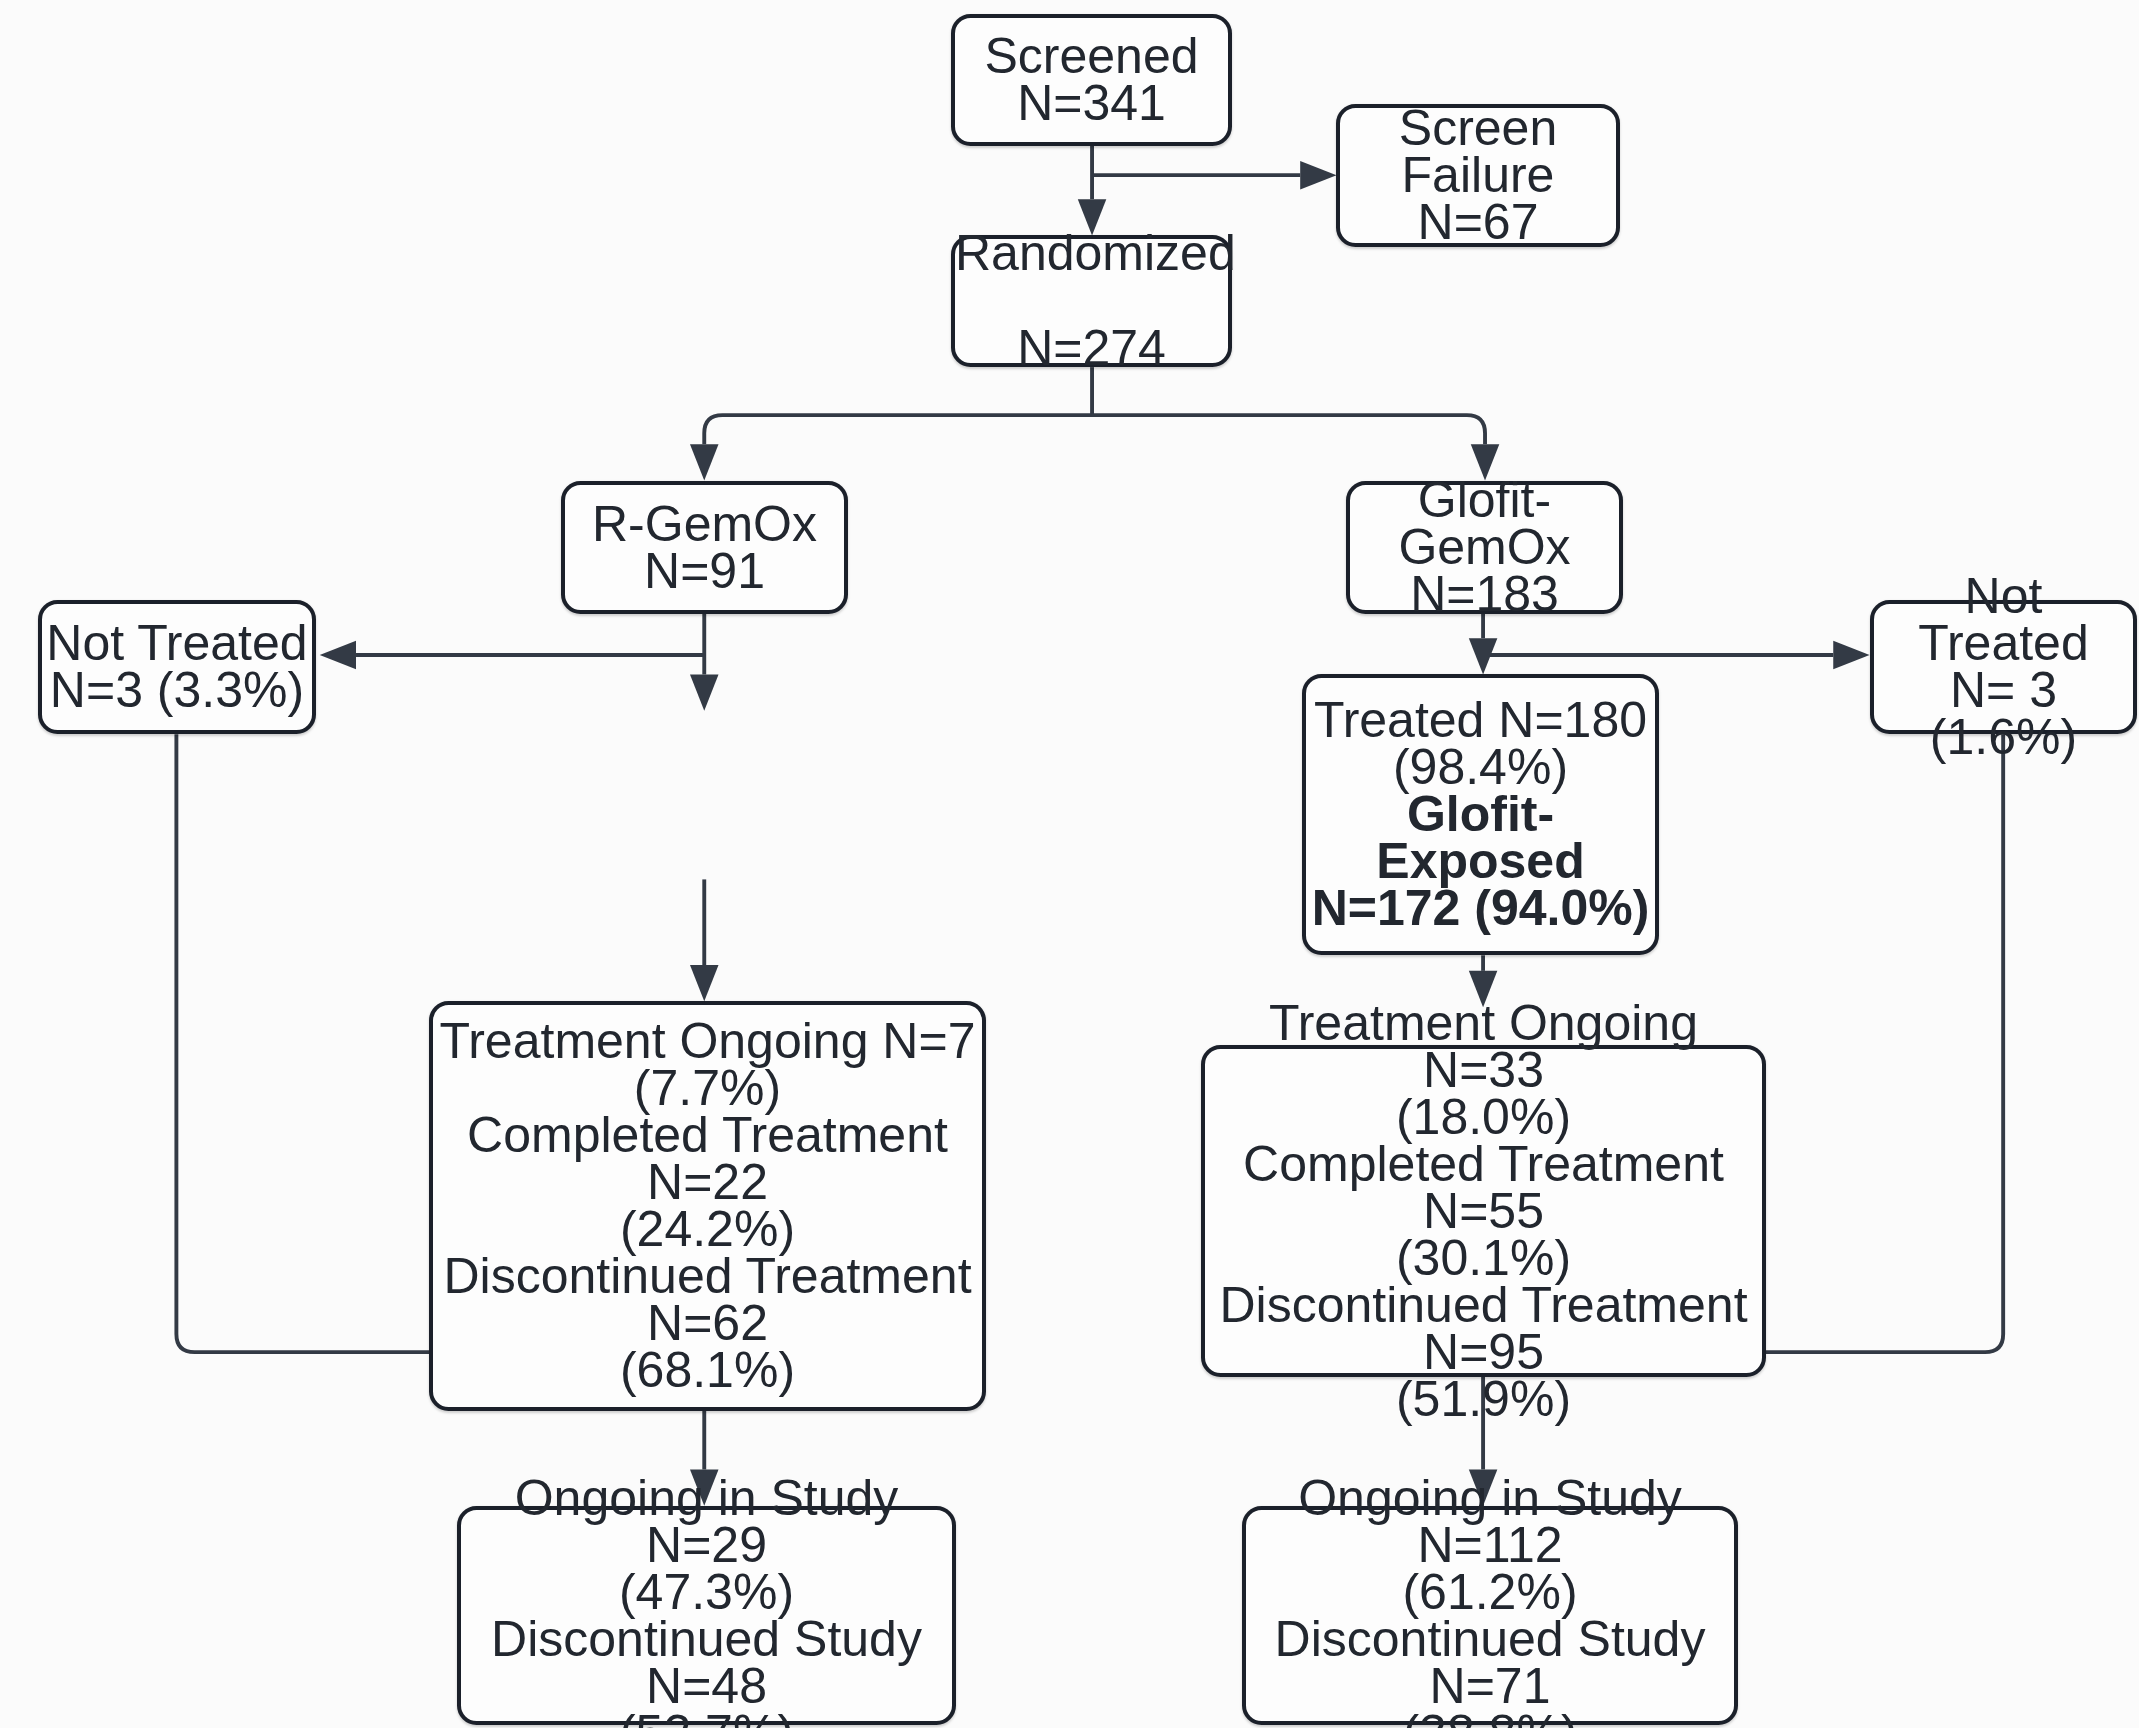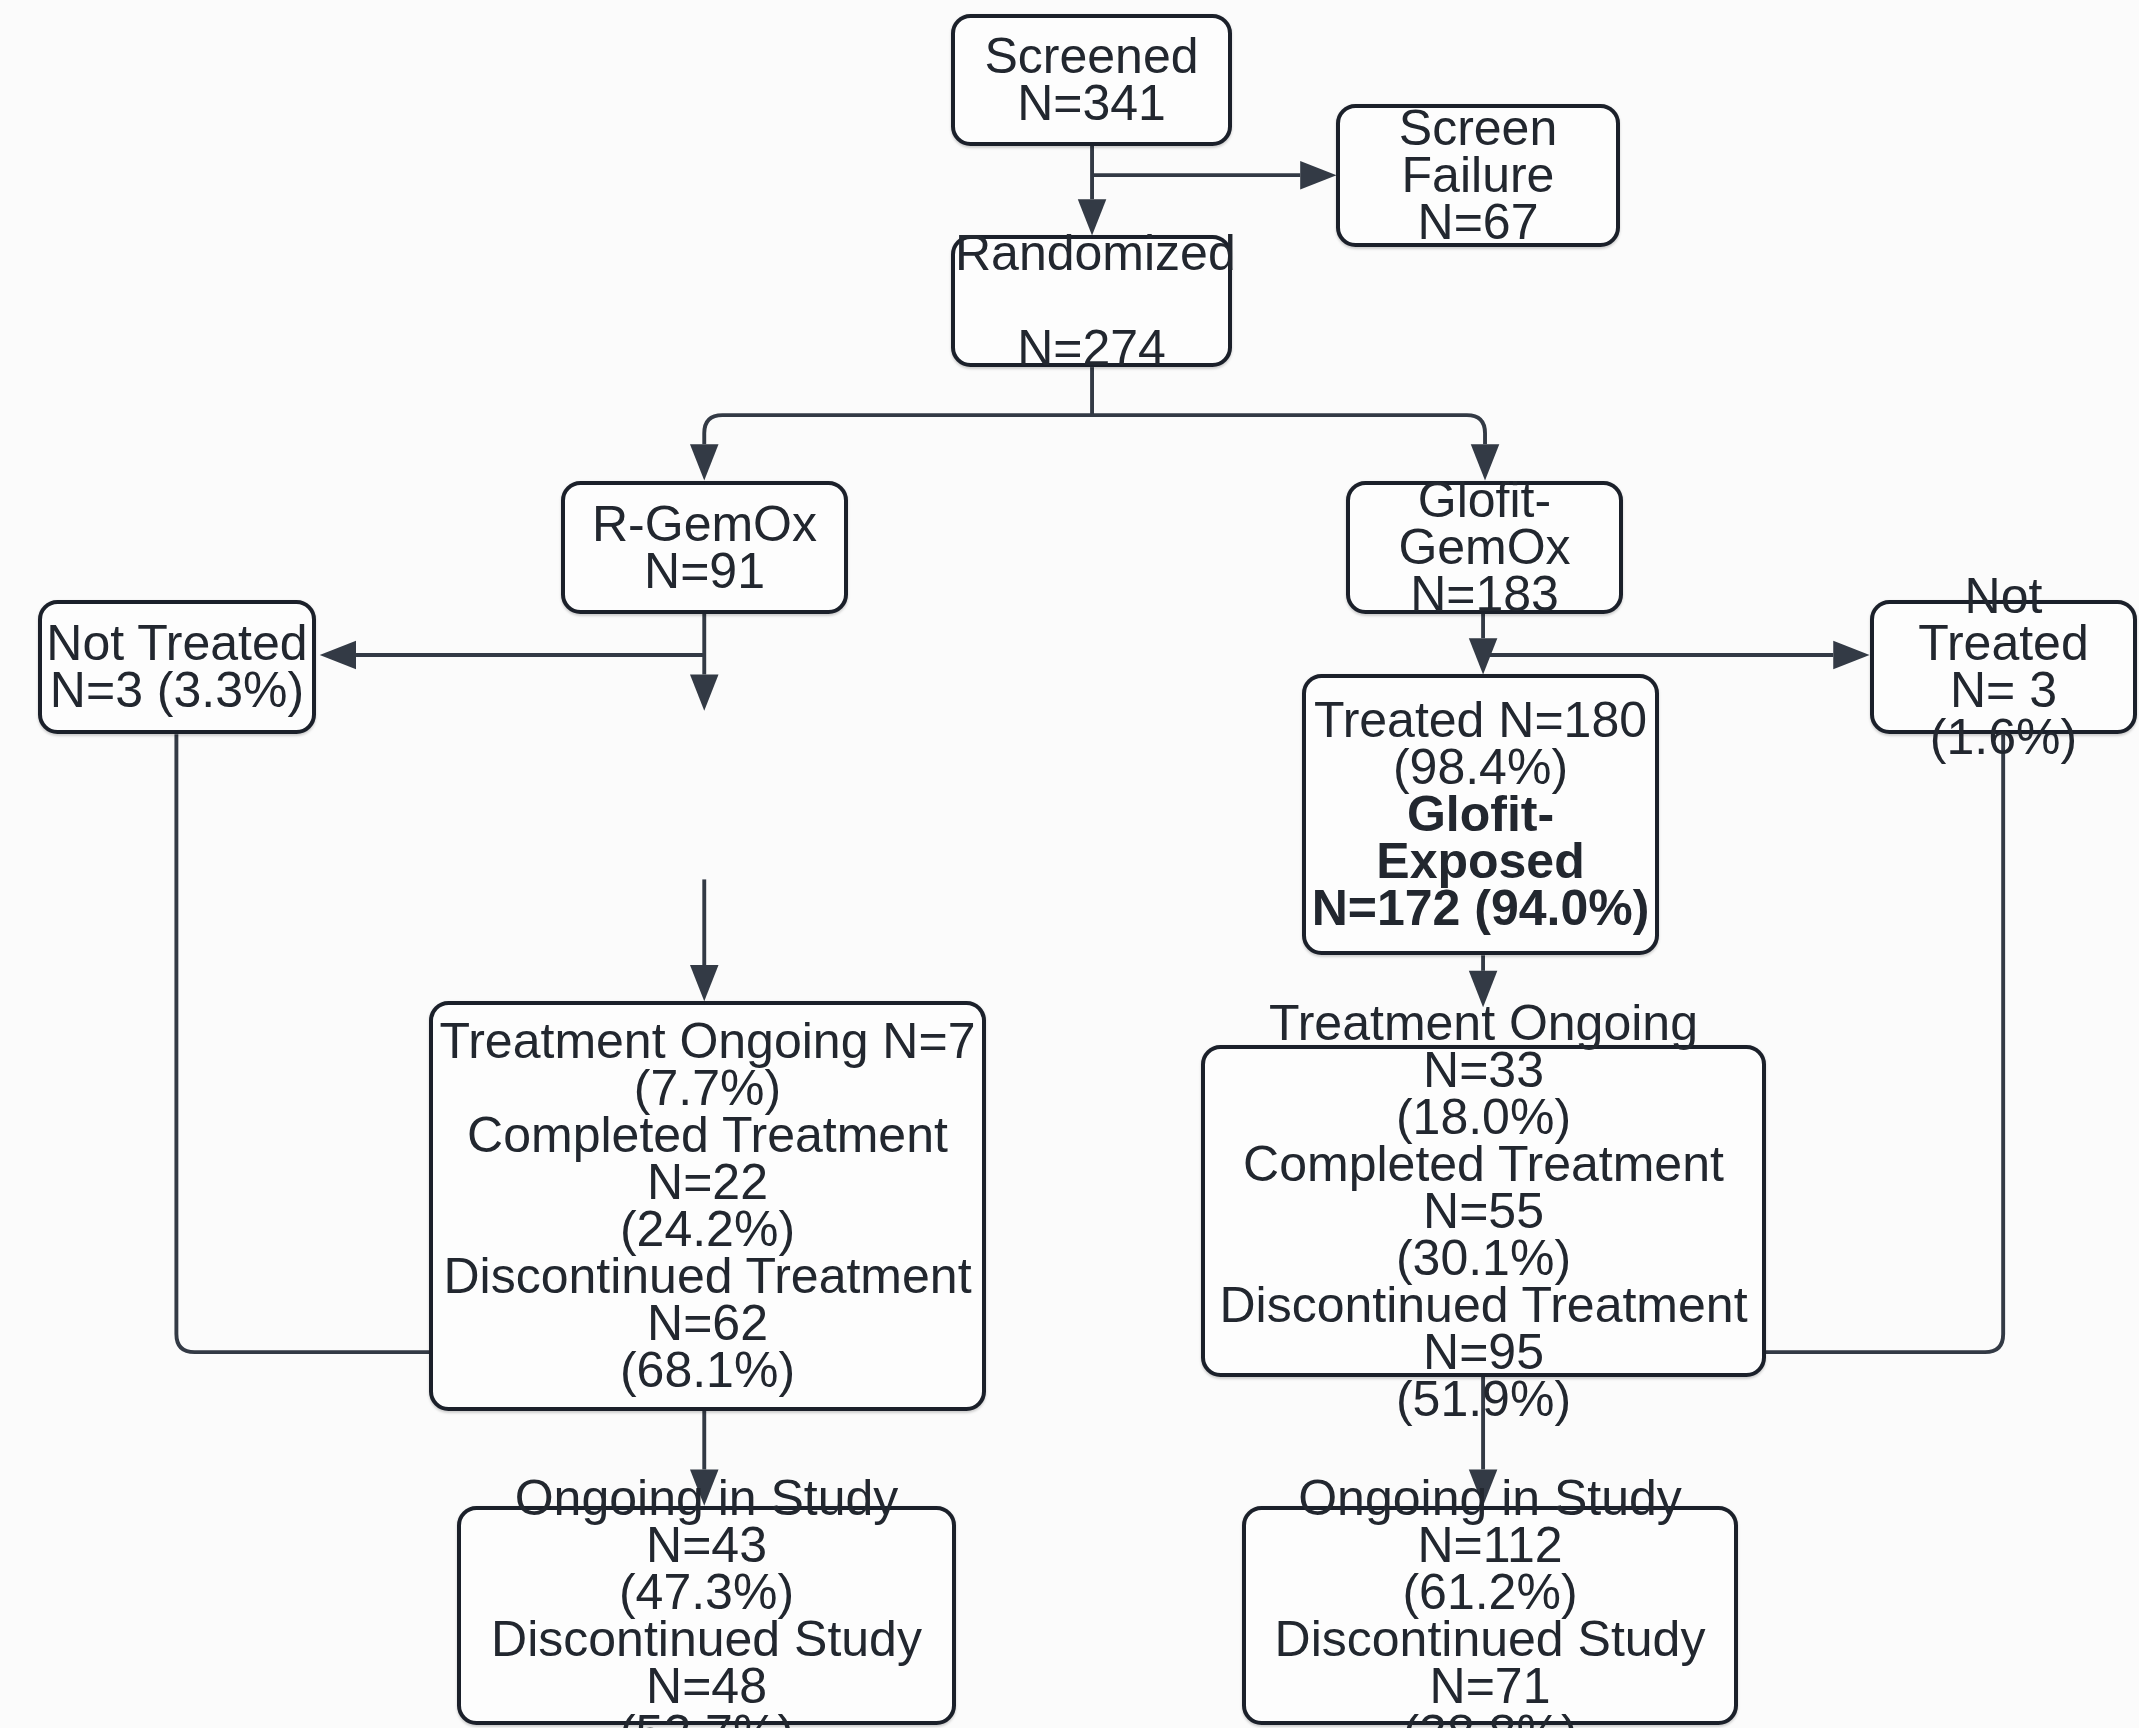--- a/index.html
+++ b/index.html
@@ -121,21 +121,21 @@
   <div class="box" style="left:1201px;top:1007px;width:565px;height:332px;margin-top:38px;">
     <div class="line">Treatment Ongoing N=33</div>
     <div class="line">(18.0%)</div>
     <div class="line">Completed Treatment N=55</div>
     <div class="line">(30.1%)</div>
     <div class="line">Discontinued Treatment N=95</div>
     <div class="line">(51.9%)</div>
   </div>
 
   <div class="box" style="left:457px;top:1506px;width:499px;height:219px;">
-    <div class="line">Ongoing in Study N=43</div>
+    <div class="line">Ongoing in Study N=29</div>
     <div class="line">(47.3%)</div>
     <div class="line">Discontinued Study N=48</div>
     <div class="line">(52.7%)</div>
   </div>
 
   <div class="box" style="left:1242px;top:1506px;width:496px;height:219px;">
     <div class="line">Ongoing in Study N=112</div>
     <div class="line">(61.2%)</div>
     <div class="line">Discontinued Study N=71</div>
     <div class="line">(38.8%)</div>

